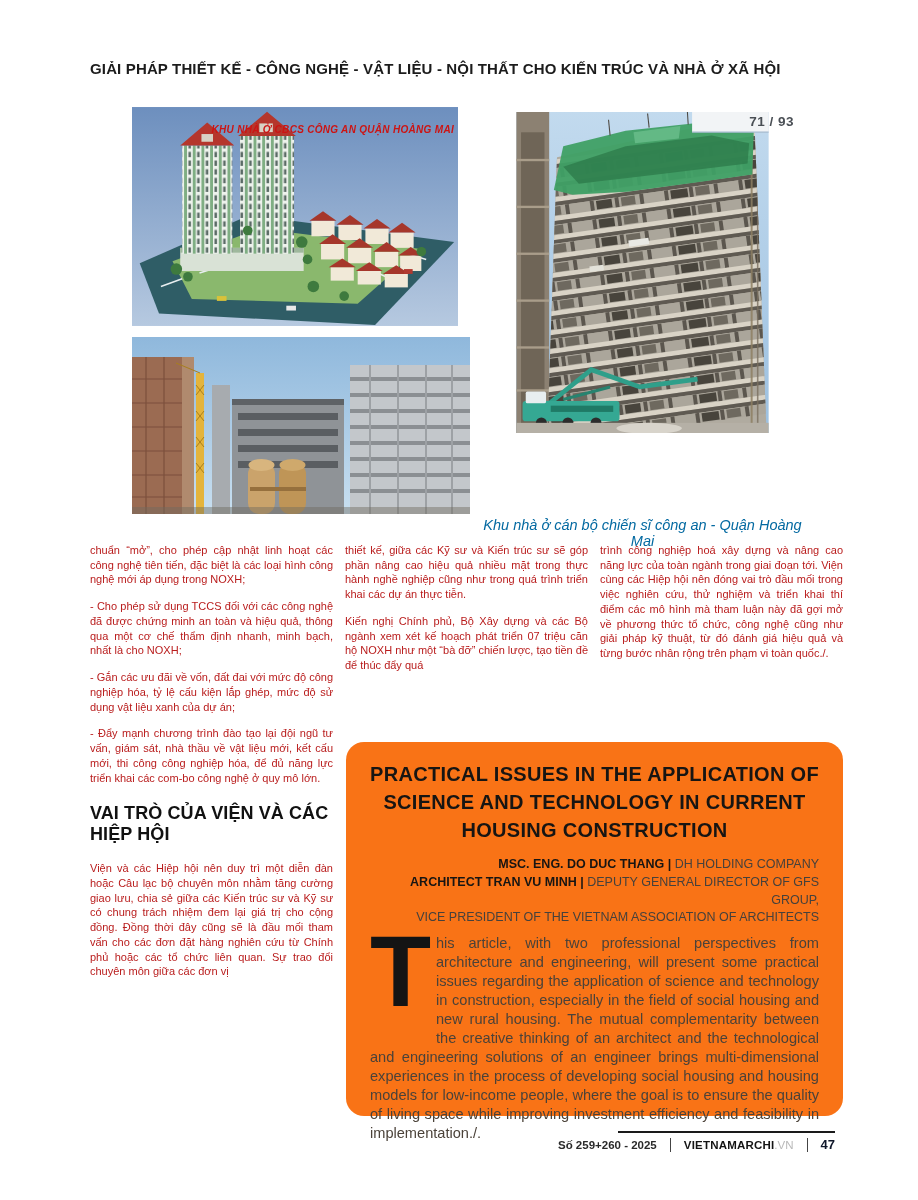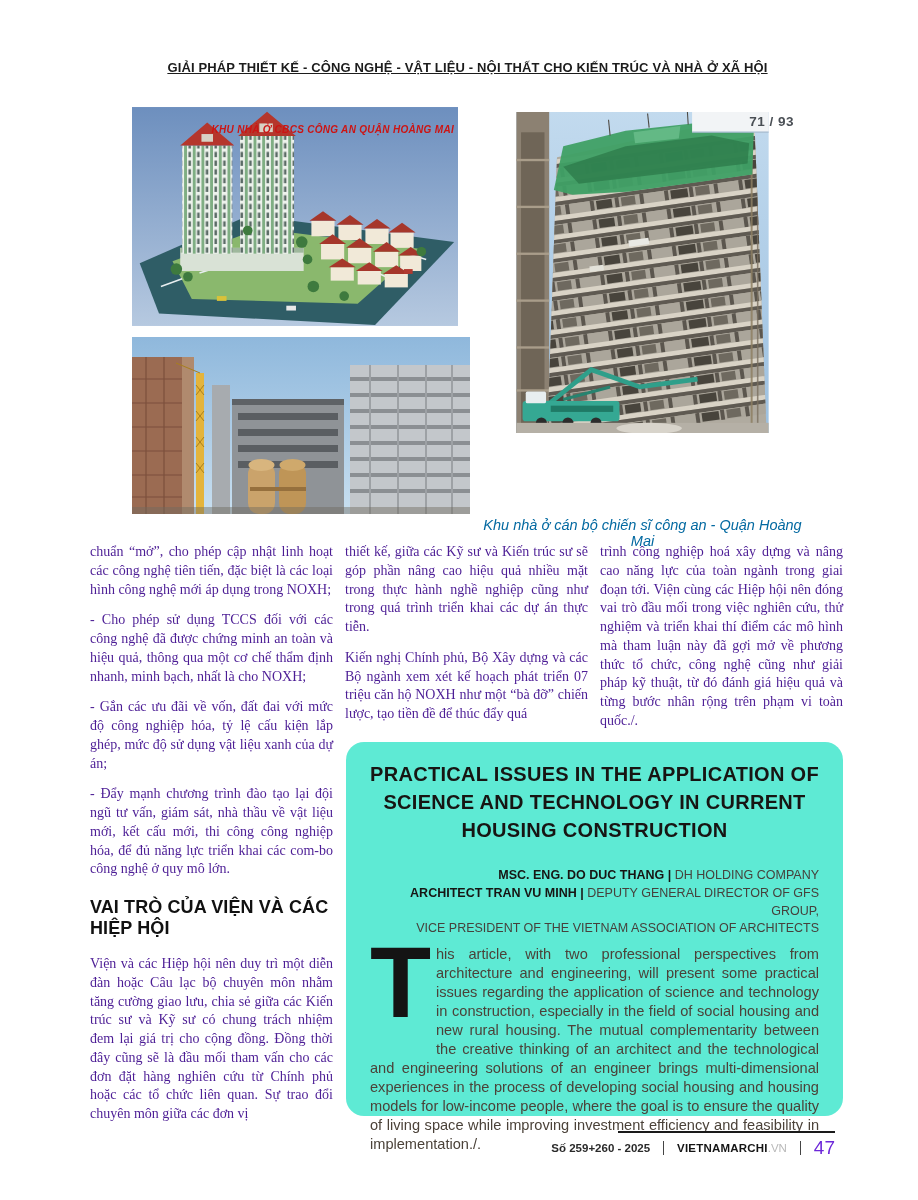--- a/index.html
+++ b/index.html
@@ -7,24 +7,23 @@
     width:918px; height:1200px; position:relative;
     background:#ffffff; overflow:hidden;
     font-family:"Liberation Sans", sans-serif;
     -webkit-font-smoothing:antialiased;
   }
   .abs { position:absolute; }
 
   
   .page-header {
     left:90px; right:73px; top:60px;
-    text-align:center;
-    font-size:13px; font-weight:bold; color:#1c1c1c;
+    text-align:left;
+    font-size:15px; font-weight:bold; color:#1c1c1c;
     letter-spacing:0.15px;
-    text-decoration:underline;
   }
 
   
   .figure { overflow:hidden; }
   .fig-render   { left:132px; top:103px; width:326px; height:227px; }
   .fig-site     { left:132px; top:337px; width:338px; height:177px; }
   .fig-tower    { left:481px; top:112px; width:323px; height:321px; }
   .figure svg { display:block; width:100%; height:100%; }
 
   .render-banner {
@@ -51,41 +50,41 @@
     text-align:center; font-style:italic;
     font-size:14.5px; color:#0369a1;
   }
 
   
   .col { width:243px; top:543px; }
   .col-1 { left:90px; }
   .col-2 { left:345px; }
   .col-3 { left:600px; }
   .vn {
-    margin:0 0 12px; font-size:14px; line-height:1.34;
-    color:#4c1d95; text-align:justify;font-family:Liberation Serif, serif;
+    margin:0 0 12px; font-size:11px; line-height:1.34;
+    color:#b91c1c; text-align:justify;
   }
   .vn-head {
     margin:18px 0 16px; font-size:18px; font-weight:bold;
     color:#111111; letter-spacing:0.1px;
   }
 
   
   .abstract-box {
     left:346px; top:742px; width:497px; height:374px;
-    box-sizing:border-box; background:#5eead4;
+    box-sizing:border-box; background:#f97316;
     border-radius:18px; padding:18px 24px 16px;
   }
   .abstract-title {
     margin:0; text-align:center;
     font-size:20px; line-height:1.4; font-weight:bold;
     color:#171513; letter-spacing:0.3px;
   }
   .abstract-authors {
-    margin-top:23px; text-align:right;
+    margin-top:12px; text-align:right;
     font-size:12.5px; line-height:1.42; color:#46413c;
   }
   .author-name { font-weight:bold; color:#171513; }
   .author-sep  { font-weight:bold; color:#171513; }
   .abstract-body {
     margin-top:7px; font-size:14.6px; line-height:1.3;
     color:#4b4239; text-align:justify;
   }
   .dropcap-box { float:left; width:66px; height:112px; }
   .dropcap {
@@ -97,21 +96,21 @@
   .footer-line { left:618px; top:1131px; width:217px; height:2px; background:#1a1a1a; }
   .footer-row {
     left:490px; top:1137px; width:345px;
     display:flex; align-items:center; justify-content:flex-end;
     gap:13px; font-size:11.5px; color:#222;
   }
   .footer-issue { font-weight:bold; color:#2a2a2a; }
   .footer-divider { width:1px; height:14px; background:#444; }
   .footer-brand { font-weight:bold; color:#141414; letter-spacing:0.2px; }
   .footer-brand-suffix { font-weight:normal; color:#b9b9b9; }
-  .footer-pagenum { font-weight:normal; font-size:19px; color:#6d28d9; }
+  .footer-pagenum { font-weight:bold; font-size:13px; color:#0f172a; }
 </style>
 </head>
 <body>
 
 <div class="abs page-header">GIẢI PHÁP THIẾT KẾ - CÔNG NGHỆ - VẬT LIỆU - NỘI THẤT CHO KIẾN TRÚC VÀ NHÀ Ở XÃ HỘI</div>
 
 <div class="abs figure fig-render">
   <svg viewBox="0 0 338 227">
     <defs>
       <linearGradient id="sky1" x1="0" y1="0" x2="0" y2="1">

